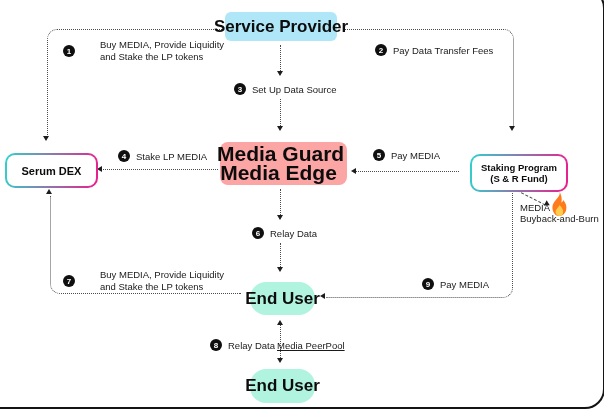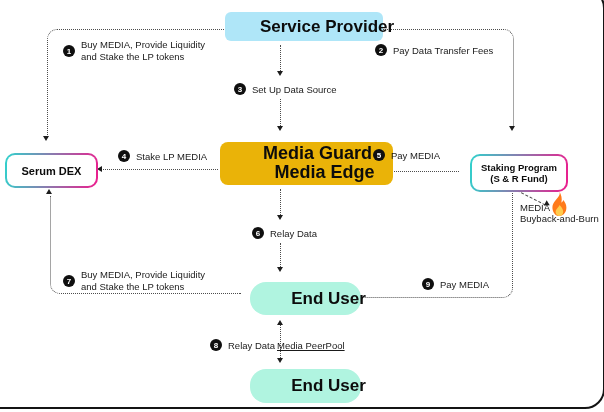--- a/index.html
+++ b/index.html
@@ -3,25 +3,25 @@
 <meta charset="utf-8">
 <style>
   html,body{margin:0;padding:0;background:#fff;}
   .canvas{position:relative;width:604px;height:412px;background:#ffffff;overflow:hidden;
           font-family:"Liberation Sans",sans-serif;color:#111;}
   
   .frame{position:absolute;left:-30px;top:-12px;width:631px;height:417px;
          border:2px solid #141414;border-radius:20px;}
   
   .node{position:absolute;display:flex;align-items:center;justify-content:center;
-        font-weight:bold;color:#0c0c0c;padding-left:46px;}
+        font-weight:bold;color:#0c0c0c;}
   .node-sp{left:225px;top:12px;width:112px;height:29px;background:#afe6f8;border-radius:6px;
            font-size:17px;white-space:nowrap;}
-  .node-mg{left:220px;top:142px;width:127px;height:41px;background:#eab308;border-radius:8px;
-           font-size:18px;line-height:19px;display:block;padding-top:2px;}
+  .node-mg{left:220px;top:142px;width:127px;height:41px;background:#fca5a5;border-radius:8px;
+           font-size:21px;line-height:19px;display:block;padding-top:2px;}
   .mg-l1{display:block;text-align:left;margin-left:-3px;white-space:nowrap;}
   .mg-l2{display:block;text-align:center;margin-right:10px;white-space:nowrap;}
   .node-eu{width:65px;background:#b0f4e0;border-radius:16px;font-size:17px;white-space:nowrap;}
   .node-eu1{left:250px;top:282px;height:33px;}
   .node-eu2{left:250px;top:369px;height:34px;}
   .gbox{position:absolute;border:2px solid transparent;border-radius:10px;
         background:linear-gradient(#fff,#fff) padding-box,
                    linear-gradient(100deg,#2ed3cd,#ee1b8d) border-box;
         display:flex;align-items:center;justify-content:center;flex-direction:column;
         font-weight:bold;color:#0c0c0c;text-align:center;}
@@ -57,21 +57,21 @@
   .ar3a{left:277px;top:71px;} .ar3b{left:277px;top:126px;}
   .ar4{left:97px;top:166px;} .ar5{left:351px;top:168px;}
   .ar6a{left:277px;top:215px;} .ar6b{left:277px;top:267px;}
   .ar7{left:46px;top:189px;}
   .ar8a{left:277px;top:320px;} .ar8b{left:277px;top:358px;}
   .ar9{left:320px;top:293px;} .ardiag{left:545px;top:201px;}
   
   .step{position:absolute;display:flex;align-items:center;gap:6px;font-size:9.5px;color:#1a1a1a;}
   .badge{width:12px;height:12px;border-radius:50%;background:#0f0f0f;color:#fff;font-size:8px;
          font-weight:bold;display:flex;align-items:center;justify-content:center;flex:0 0 12px;}
-  .two-line{line-height:12px;}
+  .two-line{line-height:12px;margin-left:19px;}
   .s1{left:63px;top:39px;} .s2{left:375px;top:44px;} .s3{left:234px;top:83px;}
   .s4{left:118px;top:150px;} .s5{left:373px;top:149px;} .s6{left:252px;top:227px;}
   .s7{left:63px;top:269px;} .s8{left:210px;top:339px;} .s9{left:422px;top:278px;}
   
   .note{position:absolute;font-size:9.5px;color:#1a1a1a;}
   .lp-unwrap{left:468px;top:136px;width:98px;text-align:center;}
   .buyback{left:520px;top:202px;line-height:11px;}
   .peerpool{left:277px;top:340px;text-decoration:underline;}
   .fire{position:absolute;left:547px;top:191px;width:24px;height:26px;}
 </style>

